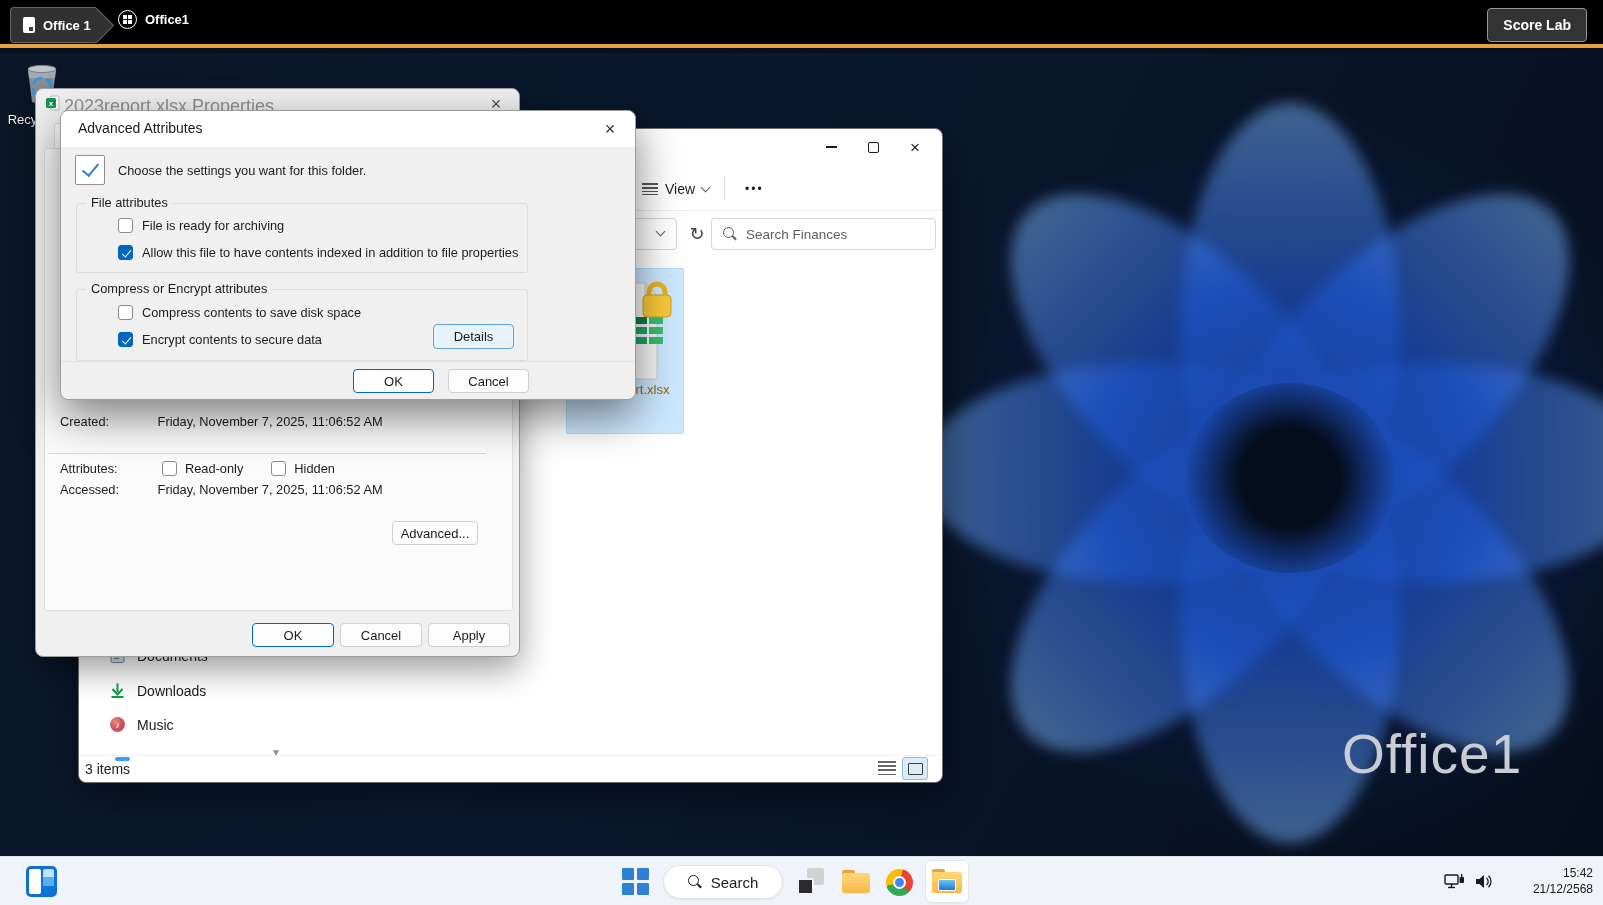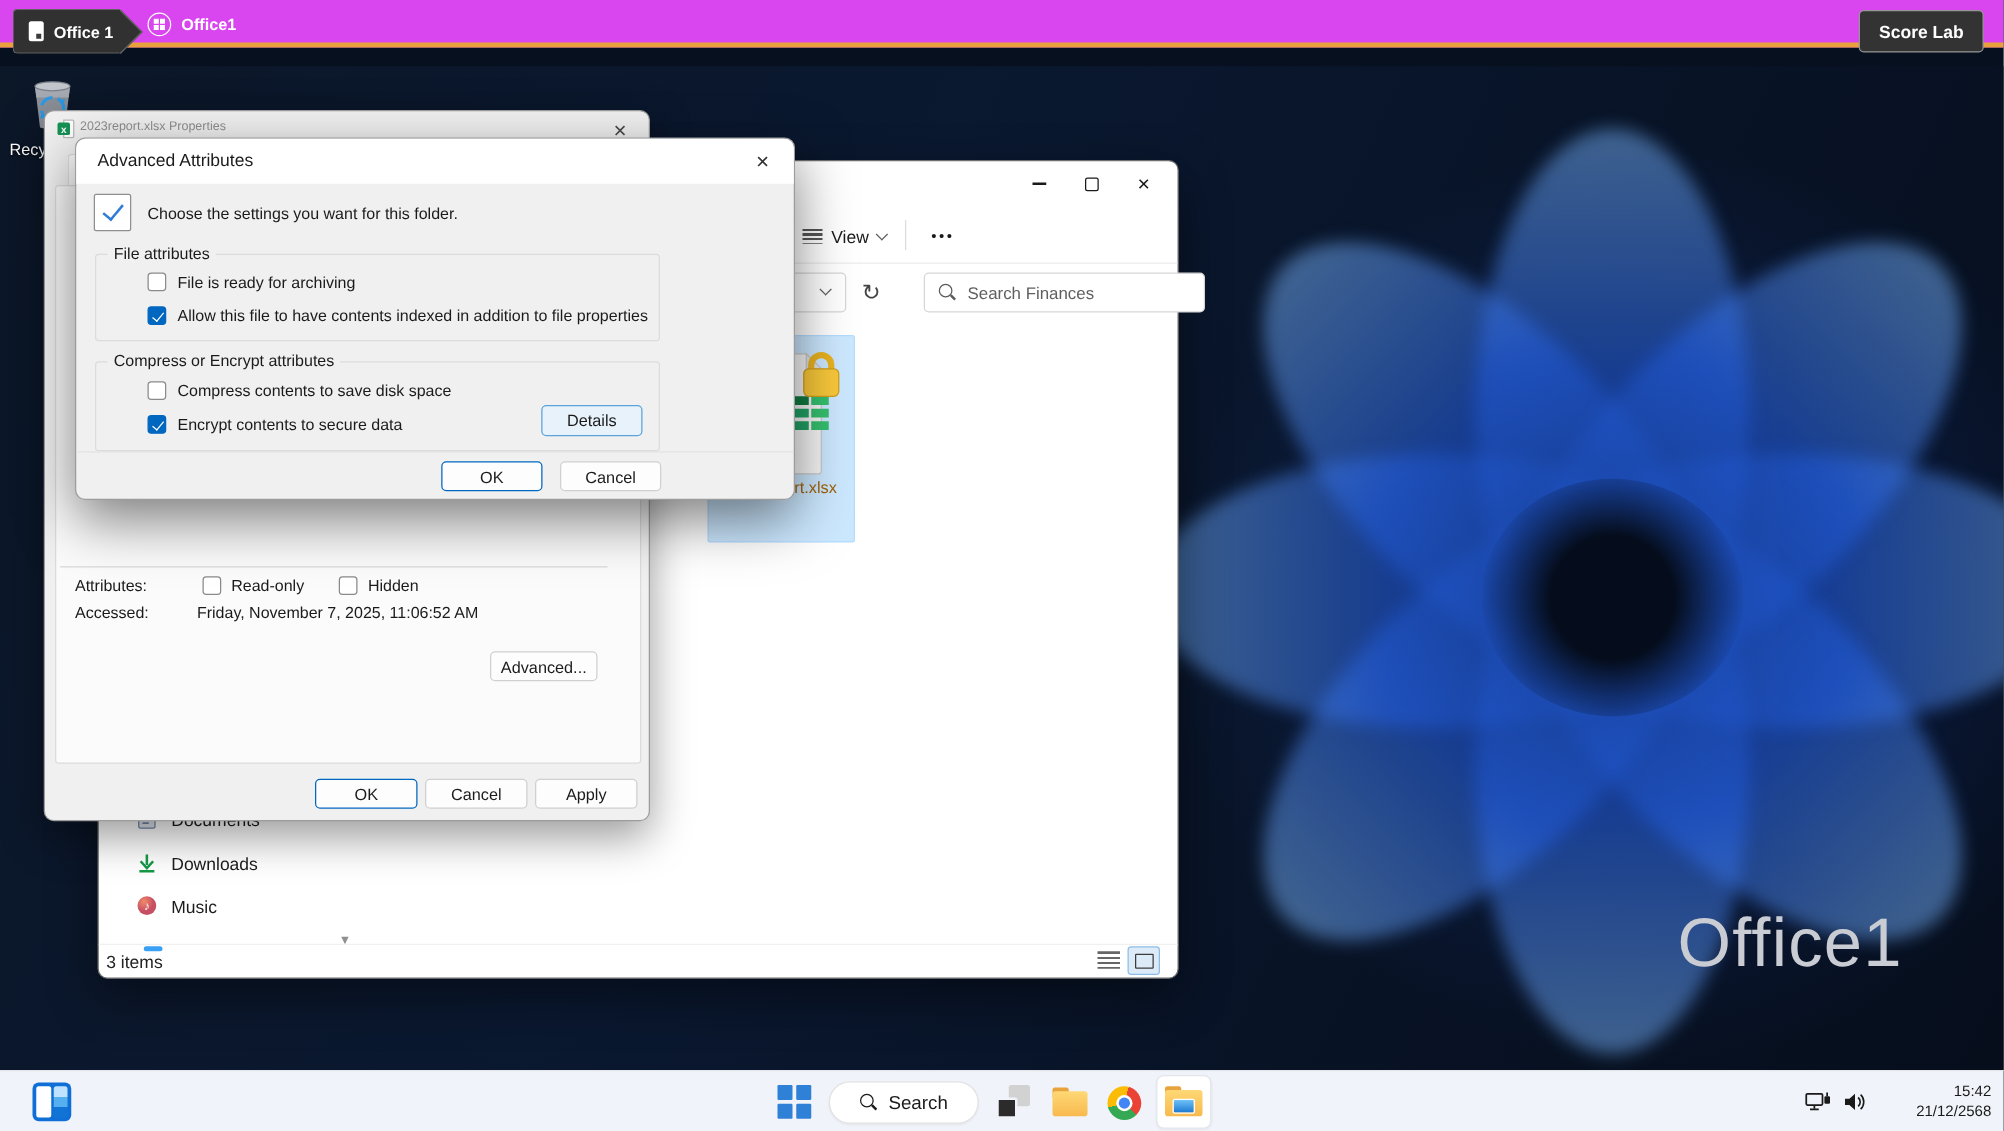--- a/index.html
+++ b/index.html
@@ -1,21 +1,21 @@
 <!DOCTYPE html>
 <html><head>
 <meta charset="utf-8">
 <style>
   * { margin:0; padding:0; box-sizing:border-box; }
   html,body { width:1603px; height:905px; overflow:hidden; }
   body { font-family:"Liberation Sans","DejaVu Sans",sans-serif; }
   #screen { position:relative; width:1603px; height:905px; background:#07101f; overflow:hidden; }
 
   
-  .topbar { position:absolute; left:0; top:0; width:1603px; height:38px; background:#d946ef;
+  .topbar { position:absolute; left:0; top:0; width:1603px; height:48px; background:#000000;
             border-bottom:4px solid #e9a23b; z-index:60; }
   .machine-tab { position:absolute; left:10px; top:7px; height:36px; width:86px; background:#313131;
                  border:1px solid #636363; border-right:none; border-radius:4px 0 0 4px;
                  display:flex; align-items:center; gap:8px; padding-left:12px; }
   .machine-tab .arrow { position:absolute; right:-13px; top:4.5px; width:25px; height:25px;
                  transform:rotate(45deg); background:#313131; border-top:1px solid #636363;
                  border-right:1px solid #636363; }
   .srv-icon { width:12px; height:16px; background:#fff; border-radius:2px; position:relative; }
   .srv-icon::after { content:""; position:absolute; right:2px; bottom:2px; width:4px; height:4px; background:#3b3b3b; }
   .tab-text { color:#fff; font-weight:bold; font-size:13px; position:relative; z-index:2; white-space:nowrap; }
@@ -64,21 +64,21 @@
   .lines-icon { width:16px; height:12px; background:repeating-linear-gradient(to bottom,#555 0 1.7px,transparent 1.7px 3.8px); }
   .tb-sep { position:absolute; left:645px; top:11px; width:1px; height:24px; background:#dcdcdc; }
   .more-dots { letter-spacing:2px; font-size:12px; color:#1b1b1b; }
   .ex-addressrow { position:absolute; left:0; top:82px; width:100%; height:46px; }
   .addr-box { position:absolute; left:10px; top:7px; width:588px; height:32px; border:1px solid #d6d6d6;
               border-radius:4px; background:#fff; }
   .addr-chev { position:absolute; right:12px; top:13px; }
   .refresh-btn { position:absolute; left:602px; top:7px; width:32px; height:32px; display:flex;
                  align-items:center; justify-content:center; color:#444; font-size:18px; }
   .search-box { position:absolute; left:632px; top:7px; width:225px; height:32px; border:1px solid #d6d6d6;
-                border-radius:4px; background:#fff; display:flex; align-items:center; gap:9px; padding-left:11px;margin-left:28px; }
+                border-radius:4px; background:#fff; display:flex; align-items:center; gap:9px; padding-left:11px; }
   .mag { position:relative; width:14px; height:14px; flex:0 0 14px; }
   .mag::before { content:""; position:absolute; left:0; top:0; width:9px; height:9px;
                  border:1.5px solid #5a5a5a; border-radius:50%; }
   .mag::after { content:""; position:absolute; left:9px; top:10px; width:5px; height:1.5px;
                 background:#5a5a5a; transform:rotate(45deg); }
   .search-text { color:#5f5f5f; font-size:13.5px; }
   .file-tile { position:absolute; left:487px; top:139px; width:118px; height:166px; background:#cce8ff;
                border:1px solid #b3dcff; border-radius:2px; text-align:center; }
   .file-tile .fname { position:absolute; top:113px; width:100%; font-size:13px; color:#a16207; }
   .side-item { position:absolute; left:30px; display:flex; align-items:center; gap:11px; font-size:14px; color:#1b1b1b; }
@@ -105,21 +105,21 @@
   .cb-row { display:flex; align-items:center; gap:9px; font-size:12.8px; color:#1b1b1b;padding-left:24px; }
   .groupbox { position:absolute; border:1px solid #dcdcdc; border-radius:3px; }
   .groupbox .legend { position:absolute; top:-9px; left:9px; background:#f0f0f0; padding:0 5px;
                       font-size:12.8px; color:#1b1b1b; }
   .close-btn { position:absolute; color:#333; font-size:18px; line-height:1; width:30px; height:24px;
                display:flex; align-items:center; justify-content:center; }
 
   
   .props { position:absolute; left:35px; top:88px; width:485px; height:569px; background:#f0f0f0;
            border:1px solid #9c9c9c; border-radius:8px; z-index:10; box-shadow:0 12px 34px rgba(0,0,0,.4); }
-  .props .ptitle { position:absolute; left:28px; top:7px; font-size:10px; color:#8f8f8f; }
+  .props .ptitle { position:absolute; left:28px; top:7px; font-size:18px; color:#8f8f8f; }
   .props .picon { position:absolute; left:9px; top:6px; }
   .props .pclose { right:8px; top:3px; color:#4a4a4a; }
   .props .tab { position:absolute; left:18px; top:34px; width:72px; height:26px; background:#fafafa;
                 border:1px solid #d9d9d9; border-bottom:none; border-radius:4px 4px 0 0;
                 font-size:12.8px; color:#1b1b1b; display:flex; align-items:center; justify-content:center; }
   .props .page { position:absolute; left:8px; top:59px; width:469px; height:463px; background:#fbfbfb;
                  border:1px solid #dcdcdc; border-radius:3px; }
   .date-row { position:absolute; left:24px; width:420px; font-size:12.8px; color:#1b1b1b; }
   .date-row .dlabel { display:inline-block; width:94px; }
   .props .sep { position:absolute; left:12px; top:364px; width:438px; height:1px; background:#d9d9d9; }
@@ -319,20 +319,24 @@
     <svg class="picon" width="16" height="16" viewBox="0 0 16 16">
       <path d="M6 1 h7 a1 1 0 0 1 1 1 v12 a1 1 0 0 1 -1 1 h-7 z" fill="#fff" stroke="#b9b9b9"></path>
       <rect x="1" y="3" width="10" height="10" rx="1.5" fill="#169154"></rect>
       <text x="6" y="11" text-anchor="middle" font-size="8" font-weight="bold" fill="#fff">x</text>
     </svg>
     <div class="ptitle">2023report.xlsx Properties</div>
     <div class="close-btn pclose">×</div>
     <div class="tab">General</div>
     <div class="page"></div>
 
+    <div class="date-row" style="top:325px">
+      <span class="dlabel">Created:</span>
+      <span>Friday, November 7, 2025, 11:06:52 AM</span>
+    </div>
     <div class="date-row" style="top:393px">
       <span class="dlabel">Accessed:</span>
       <span>Friday, November 7, 2025, 11:06:52 AM</span>
     </div>
     <div class="sep"></div>
 
     <div class="attr-row">
       <span style="width:102px">Attributes:</span>
       <span class="cb"></span>
       <span style="margin:0 28px 0 8px">Read-only</span>

